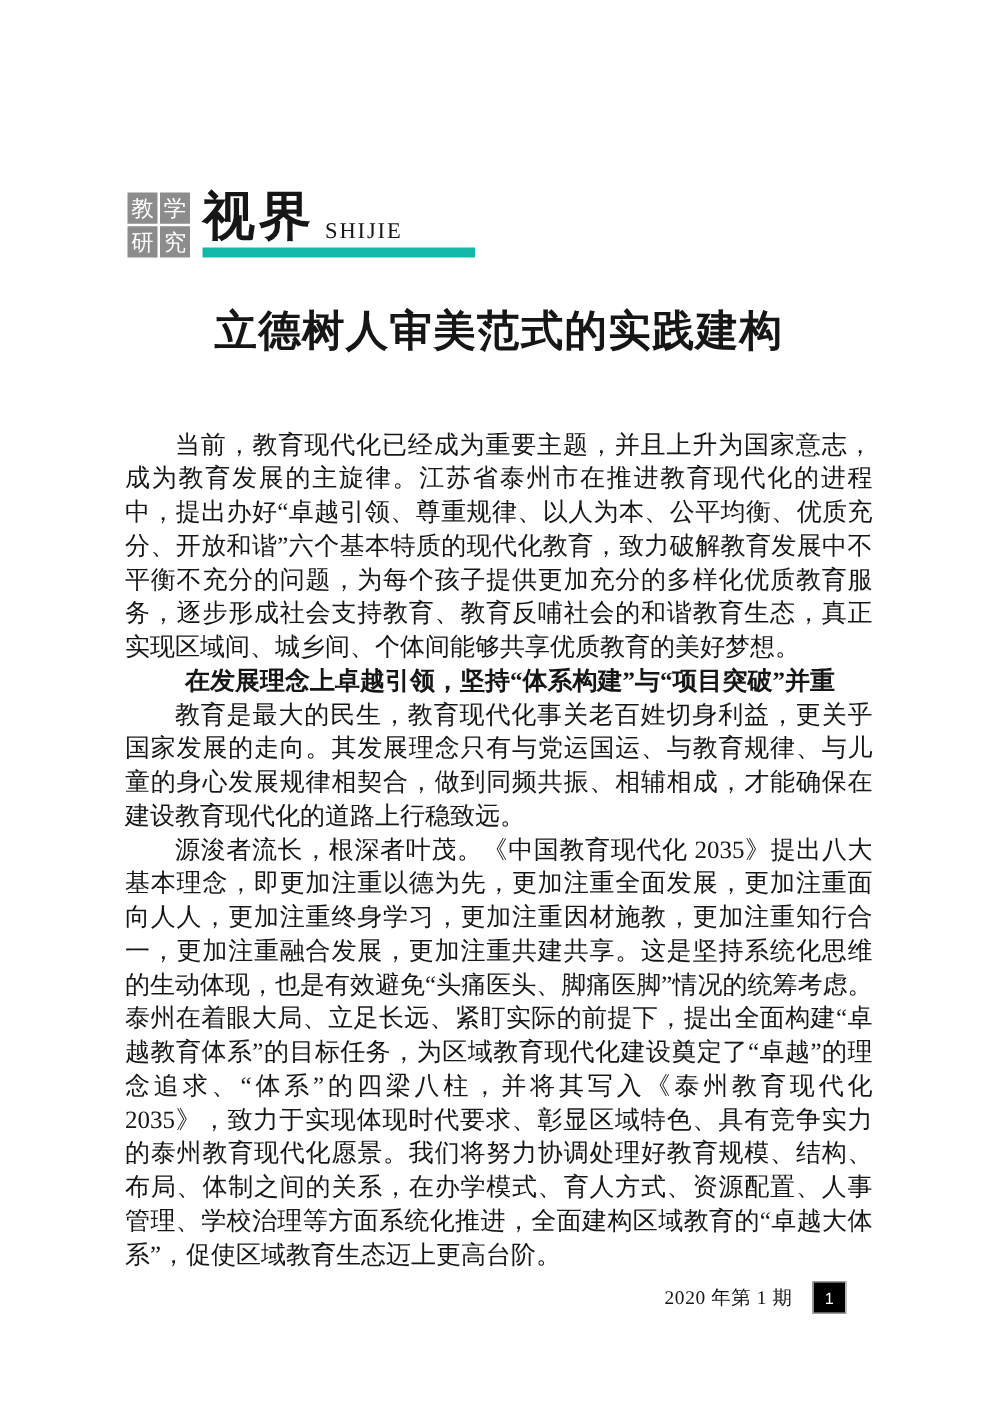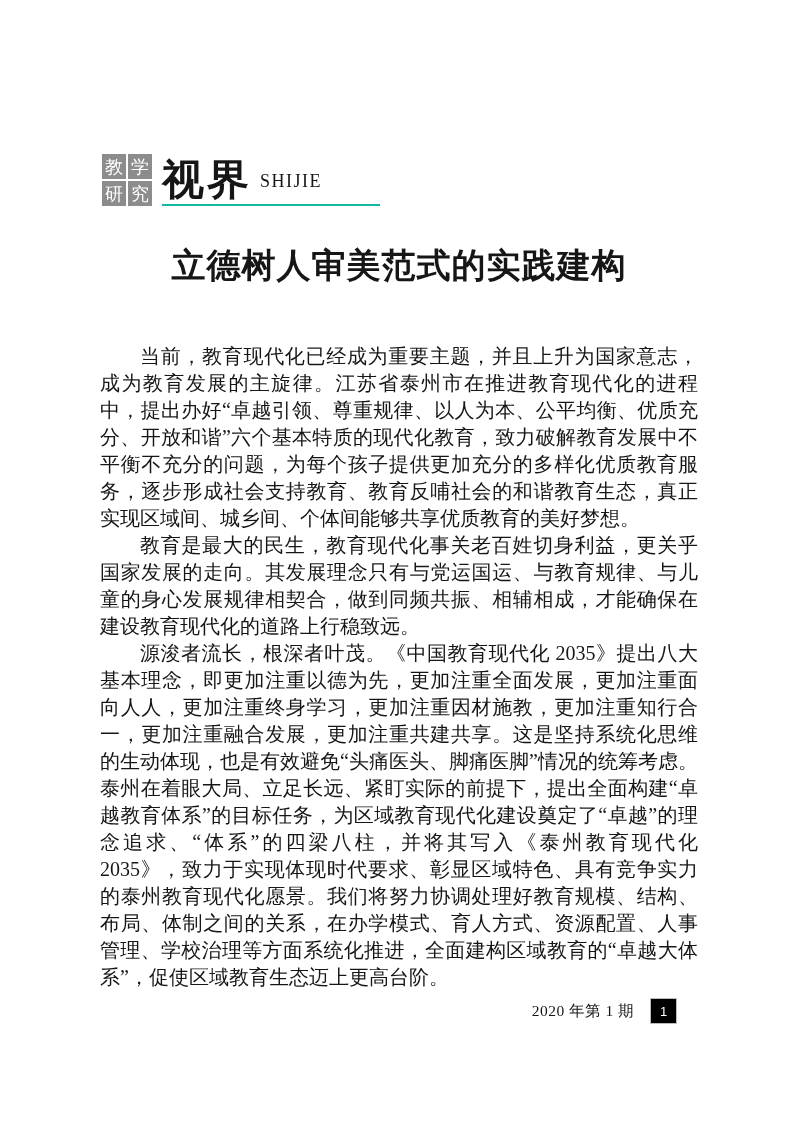--- a/index.html
+++ b/index.html
@@ -36,22 +36,22 @@
     background: #8c8c8c;
     color: #ffffff;
     font-size: 18px;
     line-height: 1;
     display: flex;
     align-items: center;
     justify-content: center;
   }
   .section-block {
     display: flex;
-    align-items: center;
-    border-bottom: 2px solid #14b8a6;
+    align-items: flex-end;
+    border-bottom: 8px solid #14b8a6;
     margin-left: 10px;
     padding: 0 58px 3px 0;
   }
   .section-title {
     font-size: 42px;
     font-weight: 700;
     line-height: 0.95;
     letter-spacing: 3px;
     white-space: nowrap;
   }
@@ -131,20 +131,21 @@
       <span class="section-title">视界</span>
       <span class="section-subtitle">SHIJIE</span>
     </div>
   </header>
 
   <h1 class="article-title">立德树人审美范式的实践建构</h1>
 
 
   <main class="article-body">
     <p>当前，教育现代化已经成为重要主题，并且上升为国家意志，成为教育发展的主旋律。江苏省泰州市在推进教育现代化的进程中，提出办好“卓越引领、尊重规律、以人为本、公平均衡、优质充分、开放和谐”六个基本特质的现代化教育，致力破解教育发展中不平衡不充分的问题，为每个孩子提供更加充分的多样化优质教育服务，逐步形成社会支持教育、教育反哺社会的和谐教育生态，真正实现区域间、城乡间、个体间能够共享优质教育的美好梦想。</p>
+    <p class="sub-heading">在发展理念上卓越引领，坚持“体系构建”与“项目突破”并重</p>
     <p>教育是最大的民生，教育现代化事关老百姓切身利益，更关乎国家发展的走向。其发展理念只有与党运国运、与教育规律、与儿童的身心发展规律相契合，做到同频共振、相辅相成，才能确保在建设教育现代化的道路上行稳致远。</p>
     <p>源浚者流长，根深者叶茂。《中国教育现代化 2035》提出八大基本理念，即更加注重以德为先，更加注重全面发展，更加注重面向人人，更加注重终身学习，更加注重因材施教，更加注重知行合一，更加注重融合发展，更加注重共建共享。这是坚持系统化思维的生动体现，也是有效避免“头痛医头、脚痛医脚”情况的统筹考虑。泰州在着眼大局、立足长远、紧盯实际的前提下，提出全面构建“卓越教育体系”的目标任务，为区域教育现代化建设奠定了“卓越”的理念追求、“体系”的四梁八柱，并将其写入《泰州教育现代化 2035》，致力于实现体现时代要求、彰显区域特色、具有竞争实力的泰州教育现代化愿景。我们将努力协调处理好教育规模、结构、布局、体制之间的关系，在办学模式、育人方式、资源配置、人事管理、学校治理等方面系统化推进，全面建构区域教育的“卓越大体系”，促使区域教育生态迈上更高台阶。</p>
   </main>
 
   <footer class="page-footer">
     <span class="issue-label">2020 年第 1 期</span>
     <span class="page-number-box">1</span>
   </footer>
 
 </div>

